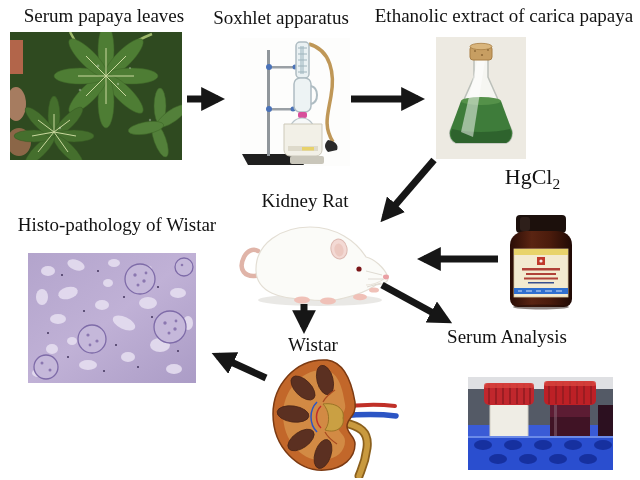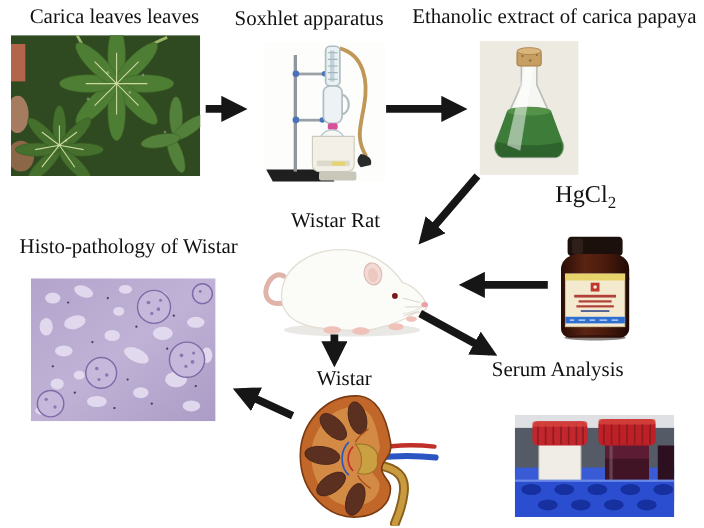--- a/index.html
+++ b/index.html
@@ -13,24 +13,24 @@
   .lbl-xl{font-size:22px;}
   .lbl-sm{font-size:12.5px;font-weight:bold;}
   .fig{display:block;}
   sub{font-size:70%;}
 </style>
 </head>
 <body>
 
 <div id="canvas">
 
-  <div class="abs lbl lbl-lg" style="left:10px;top:6px;width:188px;">Carica leaves leaves</div>
+  <div class="abs lbl lbl-lg" style="left:10px;top:6px;width:188px;">Serum papaya leaves</div>
   <div class="abs lbl lbl-lg" style="left:369px;top:6px;width:270px;">Ethanolic extract of carica papaya</div>
   <div class="abs lbl lbl-lg" style="left:208px;top:8px;width:146px;">Soxhlet apparatus</div>
-  <div class="abs lbl lbl-lg" style="left:250px;top:191px;width:110px;">Wistar Rat</div>
+  <div class="abs lbl lbl-lg" style="left:250px;top:191px;width:110px;">Kidney Rat</div>
 
   <div class="abs lbl lbl-xl" style="left:470px;top:165px;width:125px;"><span>HgCl</span><sub>2</sub></div>
 
   <div class="abs lbl lbl-lg" style="left:14px;top:215px;width:206px;">Histo-pathology of Wistar</div>
   <div class="abs lbl lbl-lg" style="left:272px;top:335px;width:82px;">Wistar</div>
 
   <div class="abs" style="left:378px;top:327px;width:258px;">
     <div class="lbl lbl-lg">Serum Analysis</div>
   </div>
 

